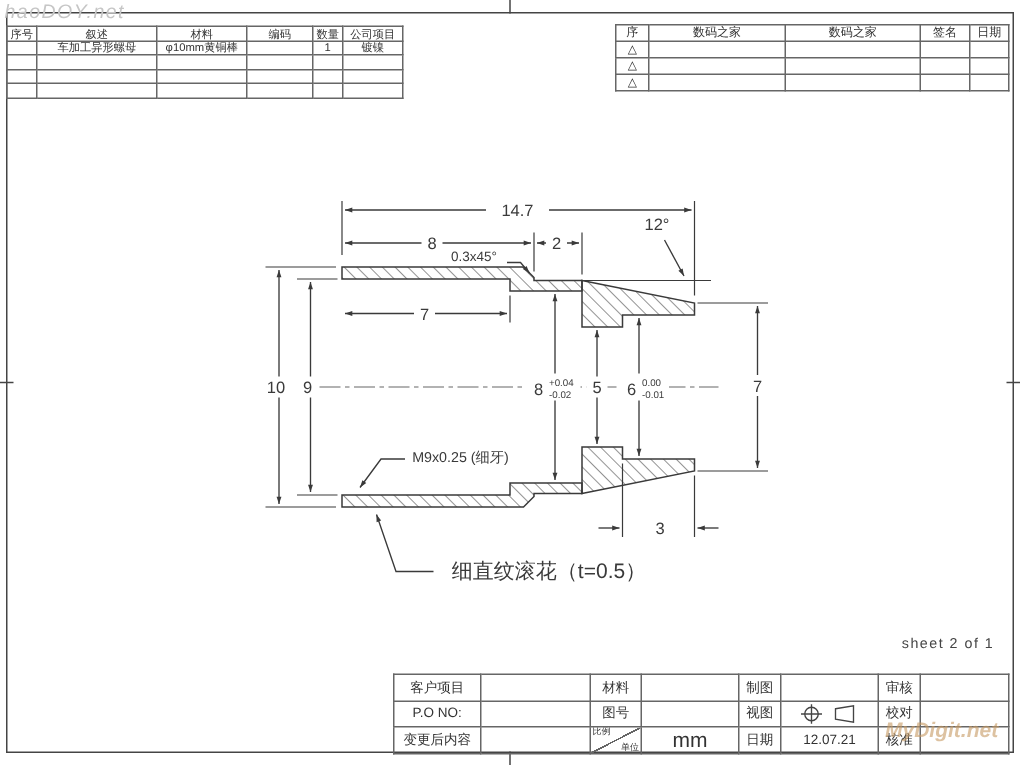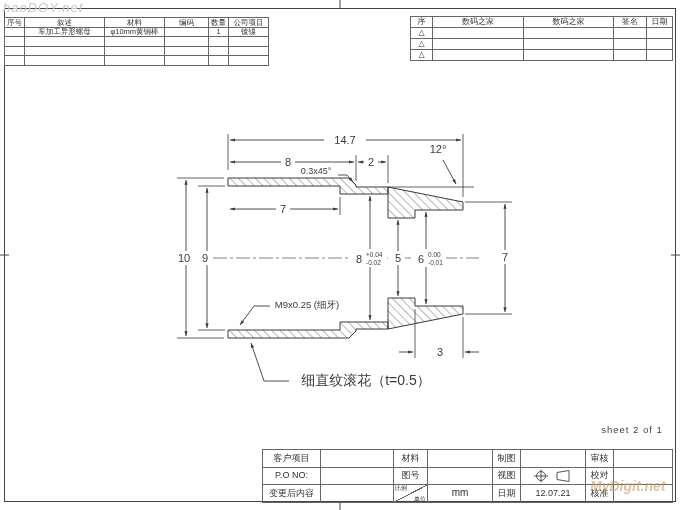--- a/index.html
+++ b/index.html
@@ -278,21 +278,21 @@
     </tr>
     <tr>
       <td class="lab">变更后内容</td>
       <td></td>
       <td>
         <div class="diag">
           <span class="a">比例</span>
           <span class="b">单位</span>
         </div>
       </td>
-      <td style="font-size:10px;">mm</td>
+      <td style="font-size:14px;">mm</td>
       <td class="lab">日期</td>
       <td>12.07.21</td>
       <td class="lab">核准</td>
       <td></td>
     </tr>
   </tbody>
     </table>
 
   <div class="wm-en">MyDigit.net</div>
 

